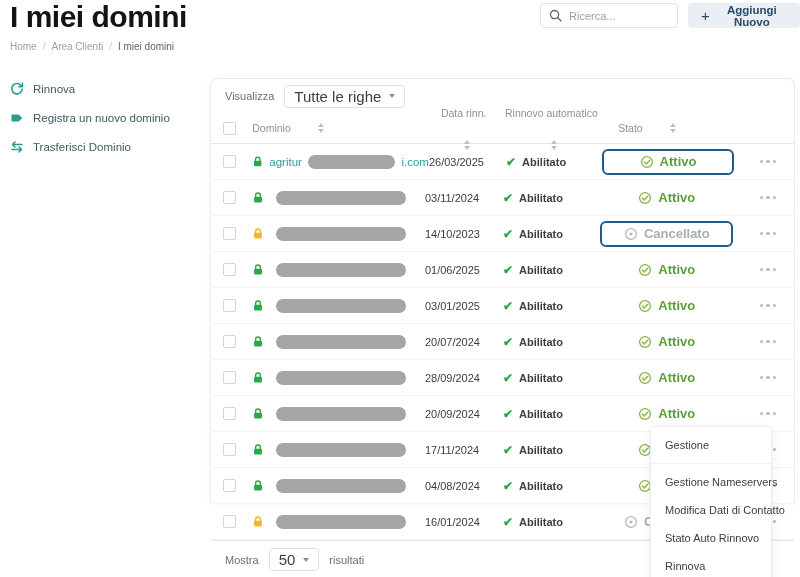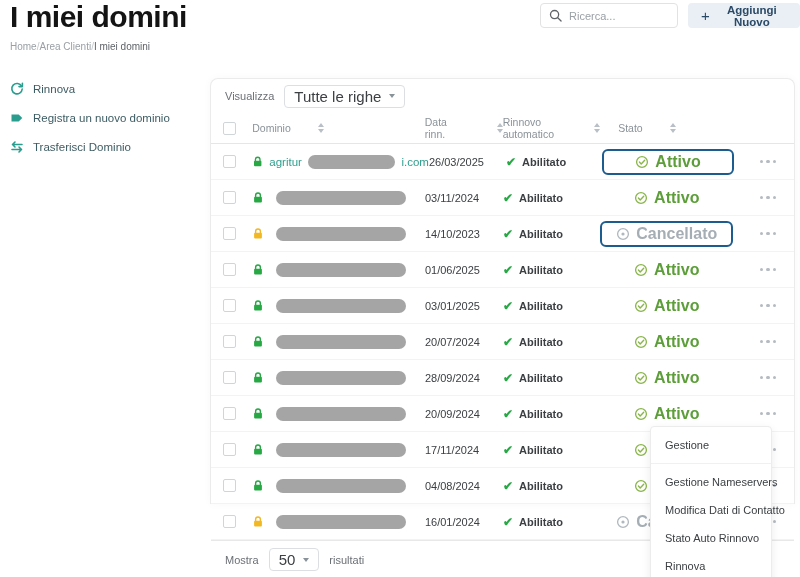--- a/index.html
+++ b/index.html
@@ -16,21 +16,21 @@
   .search-box svg { flex:0 0 auto; }
   .search-box input { border:none; outline:none; width:100%; font-size:11px;
     font-family:"Liberation Sans", sans-serif; color:#5f6368; background:transparent; }
   .search-box input::placeholder { color:#9aa0a6; }
   .add-btn { position:absolute; left:688px; top:3px; height:25px; padding:0 13px;
     background:#e9eff5; color:#2b4a68; border:none; border-radius:4px; font-size:11.5px;
     font-weight:600; display:flex; align-items:center; gap:7px; cursor:pointer;
     font-family:"Liberation Sans", sans-serif; }
   .add-btn .plus { font-size:15px; font-weight:400; line-height:1; }
   .breadcrumb { position:absolute; left:10px; top:41px; font-size:10px; color:#9aa0a6;
-    display:flex; align-items:center; }
+    display:flex; gap:6px; align-items:center; }
   .breadcrumb .sep { color:#c4c8cc; }
   .breadcrumb .current { color:#5f6368; }
 
   
   .sidebar { position:absolute; left:10px; top:82px; width:180px; }
   .sidebar h2 { font-size:15px; font-weight:700; color:#2b2b2b; margin-bottom:16px; }
   .side-item { display:flex; align-items:center; gap:9px; margin-bottom:15px;
     font-size:11.5px; color:#3d5c63; cursor:pointer; }
   .side-item svg { flex:0 0 auto; }
 
@@ -49,39 +49,39 @@
   .thead { height:31px; display:flex; align-items:center; padding:0 12px;
     border-bottom:1px solid #e4e7ea; font-size:10.5px; color:#8a9299; }
   .row { height:36px; display:flex; align-items:center; padding:0 12px;
     border-bottom:1px solid #f1f3f4; font-size:11.5px; }
   .c-check { width:30px; } .c-domain { width:177px; display:flex; align-items:center; gap:6px; }
   .c-date  { width:80px; font-weight:400; color:#3c4043; font-size:11px; }
   .c-auto  { width:100px; display:flex; align-items:center; gap:6px; font-weight:600;
     color:#3c4043; font-size:11px; }
   .c-stato { width:136px; display:flex; justify-content:center; }
   .c-dots  { width:50px; display:flex; justify-content:flex-end; padding-right:6px; }
-  .thead .c-date, .thead .c-auto { font-weight:400; color:#8a9299; font-size:10.5px; }
+  .thead .c-date, .thead .c-auto { font-weight:400; color:#8a9299; font-size:10.5px;flex-direction:column; }
   .th { display:flex; align-items:center;gap:21px; }
   .thead .c-stato { justify-content:flex-start; padding-left:18px; }
 
   .cb { width:13px; height:13px; border:1px solid #d0d5da; border-radius:2px;
     background:#fff; cursor:pointer; }
   .sort { display:inline-flex; flex-direction:column; gap:2px; margin-left:6px; cursor:pointer; }
   .sort i { display:block; width:0; height:0; border-left:3px solid transparent;
     border-right:3px solid transparent; }
   .sort .up { border-bottom:4px solid #b9bfc6; }
   .sort .dn { border-top:4px solid #b9bfc6; }
 
   .d-pre,.d-suf { color:#2f9e8e; }
   .pill { height:14px; border-radius:7px; background:#a5a5a5; }
   .pill.wide { width:130px; } .pill.narrow { width:92px; }
   .check-mark { color:#28a745; font-size:12px; font-weight:700; }
 
   .badge { display:flex; align-items:center; justify-content:center; gap:6px;
-    font-size:16px; font-weight:600; cursor:pointer; }
+    font-size:13px; font-weight:600; cursor:pointer; }
   .badge.focused { width:100%; height:26px; border:2px solid #1c5c8f; border-radius:6px;
     background:#fff; }
   .st-attivo { color:#5d9e3a; }
   .st-cancellato { color:#a6aeb5; }
 
   .dots { display:flex; gap:3px; cursor:pointer; padding:4px 0; }
   .dots i { width:3.5px; height:3.5px; border-radius:50%; background:#b5bbc1; display:block; }
 
   .tfoot { height:38px; display:flex; align-items:center; gap:10px; padding:8px 14px;
     border-top:1px solid #e8e8e8; font-size:11px; color:#6b7075; }

